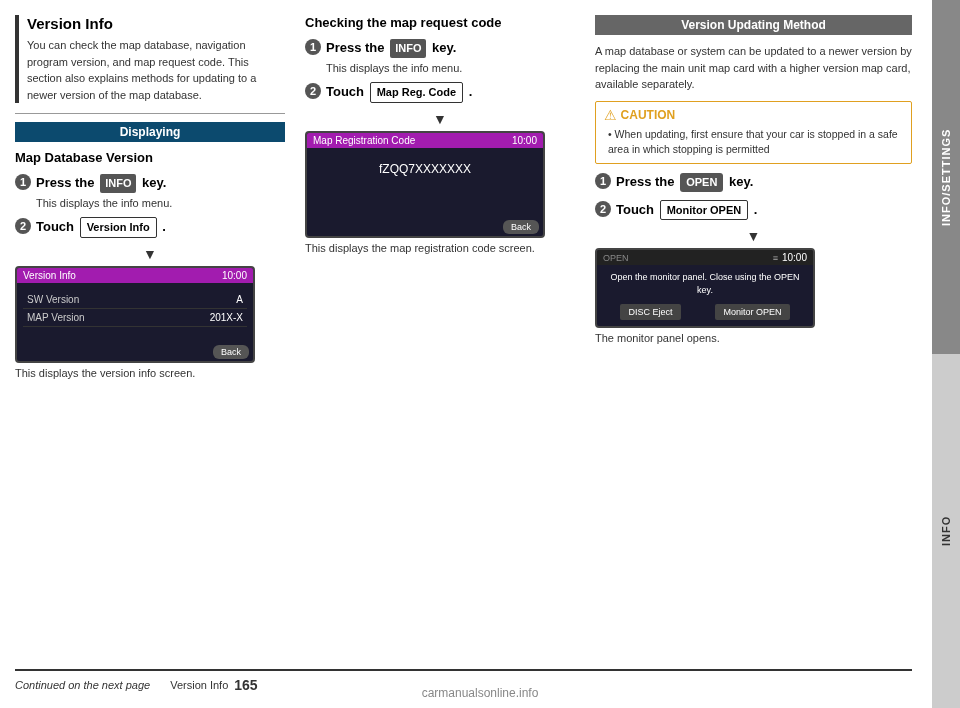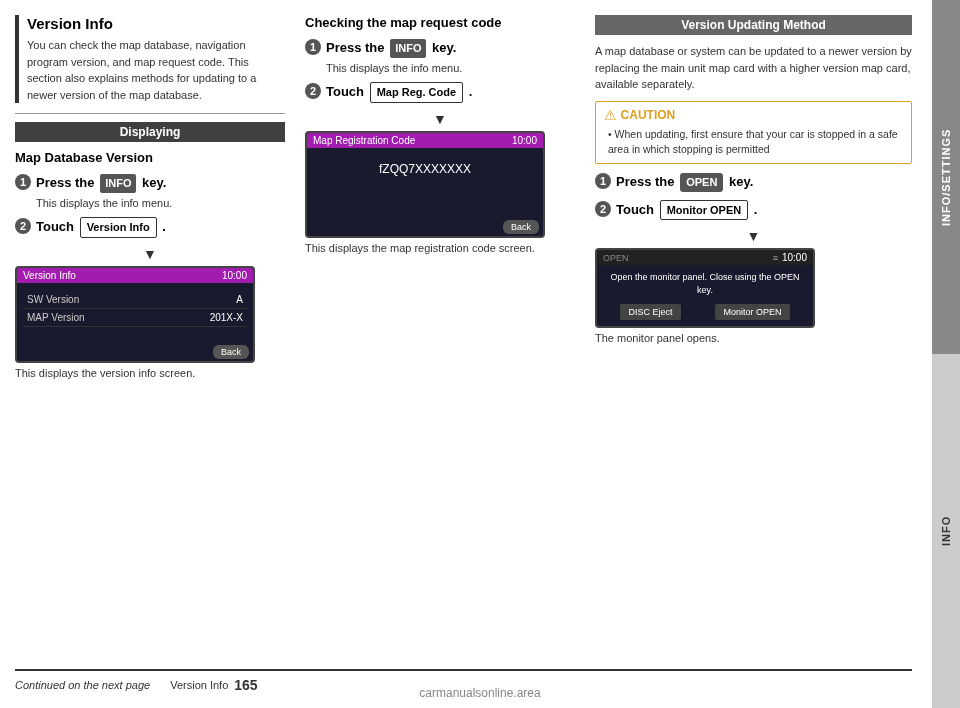--- a/index.html
+++ b/index.html
@@ -119,21 +119,21 @@
     }
 
     
     .section-divider {
       border-bottom: 1px solid #999;
       margin: 8px 0;
     }
 
     
     .displaying-header {
-      background: #404040;
+      background: #0c4a6e;
       text-align: center;
       font-size: 12px;
       font-weight: bold;
       padding: 3px 8px;
       margin-bottom: 8px;
       color: #fff;
     }
 
     
     .subsection-title {
@@ -629,13 +629,13 @@
       </div>
     </div>
   </div>
 
   <div class="right-tabs">
     <div class="tab-info-settings">INFO/SETTINGS</div>
     <div class="tab-info">INFO</div>
   </div>
 </div>
 
-<div class="watermark">carmanualsonline.area</div>
+<div class="watermark">carmanualsonline.info</div>
 
 </body></html>

